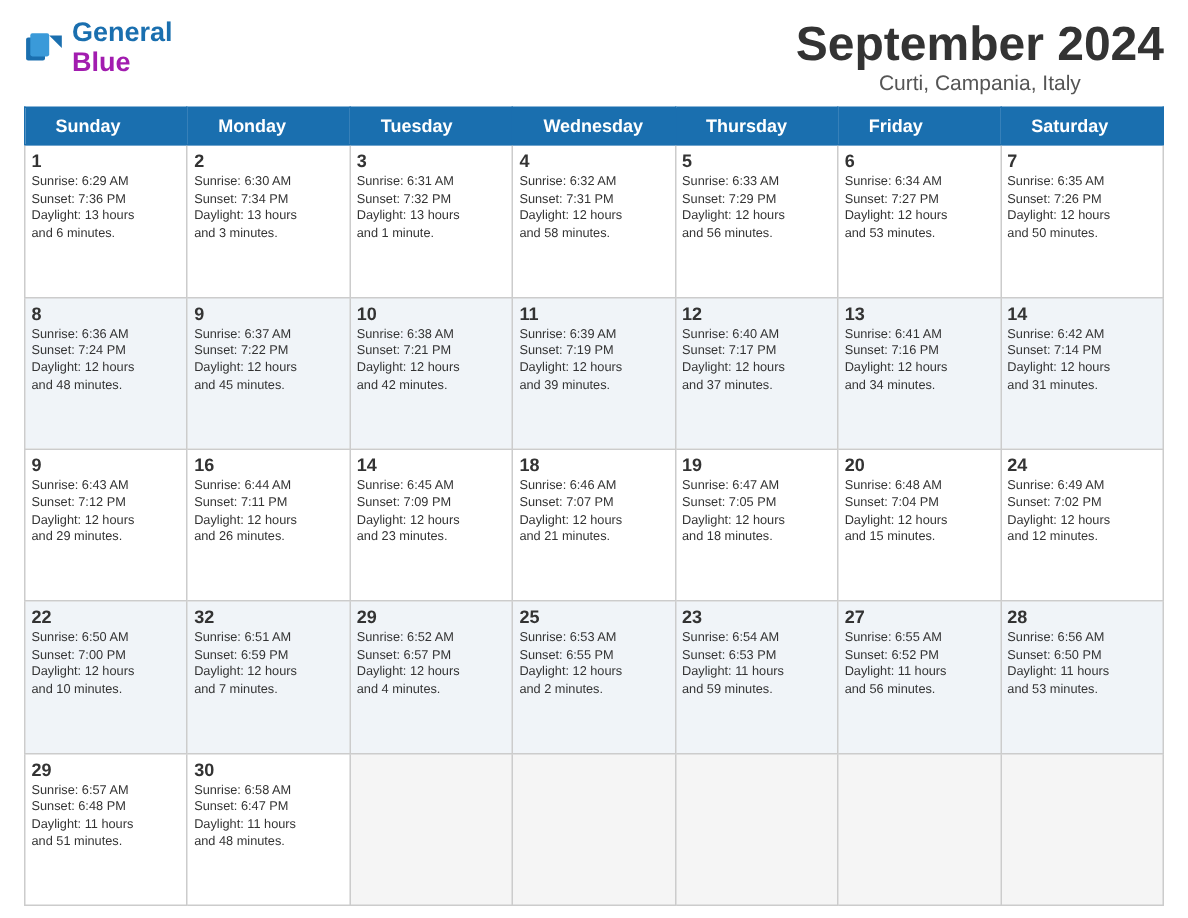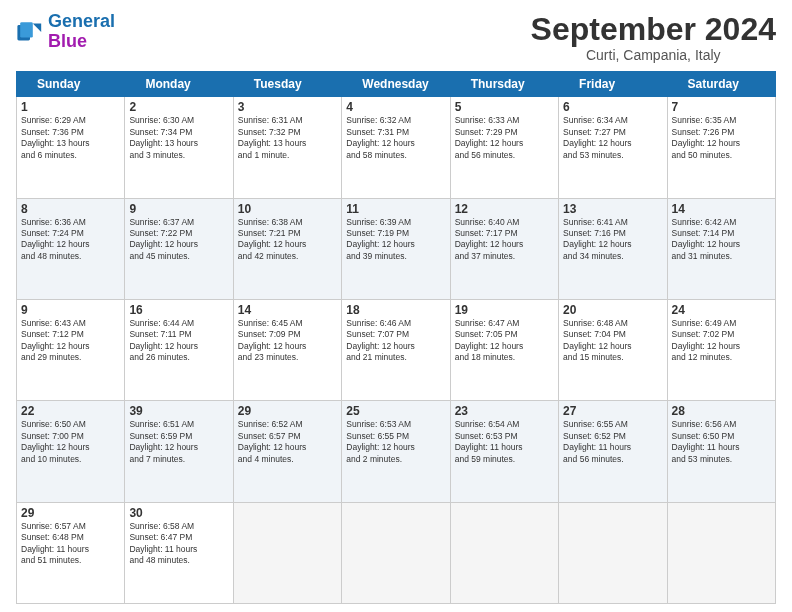--- a/index.html
+++ b/index.html
@@ -221,21 +221,21 @@
             <span class="day-num">24</span>
             <div class="day-info">Sunrise: 6:49 AM<br>Sunset: 7:02 PM<br>Daylight: 12 hours<br>and 12 minutes.</div>
           </td>
         </tr>
         <tr class="row-shade">
           <td>
             <span class="day-num">22</span>
             <div class="day-info">Sunrise: 6:50 AM<br>Sunset: 7:00 PM<br>Daylight: 12 hours<br>and 10 minutes.</div>
           </td>
           <td>
-            <span class="day-num">39</span>
+            <span class="day-num">32</span>
             <div class="day-info">Sunrise: 6:51 AM<br>Sunset: 6:59 PM<br>Daylight: 12 hours<br>and 7 minutes.</div>
           </td>
           <td>
             <span class="day-num">29</span>
             <div class="day-info">Sunrise: 6:52 AM<br>Sunset: 6:57 PM<br>Daylight: 12 hours<br>and 4 minutes.</div>
           </td>
           <td>
             <span class="day-num">25</span>
             <div class="day-info">Sunrise: 6:53 AM<br>Sunset: 6:55 PM<br>Daylight: 12 hours<br>and 2 minutes.</div>
           </td>

